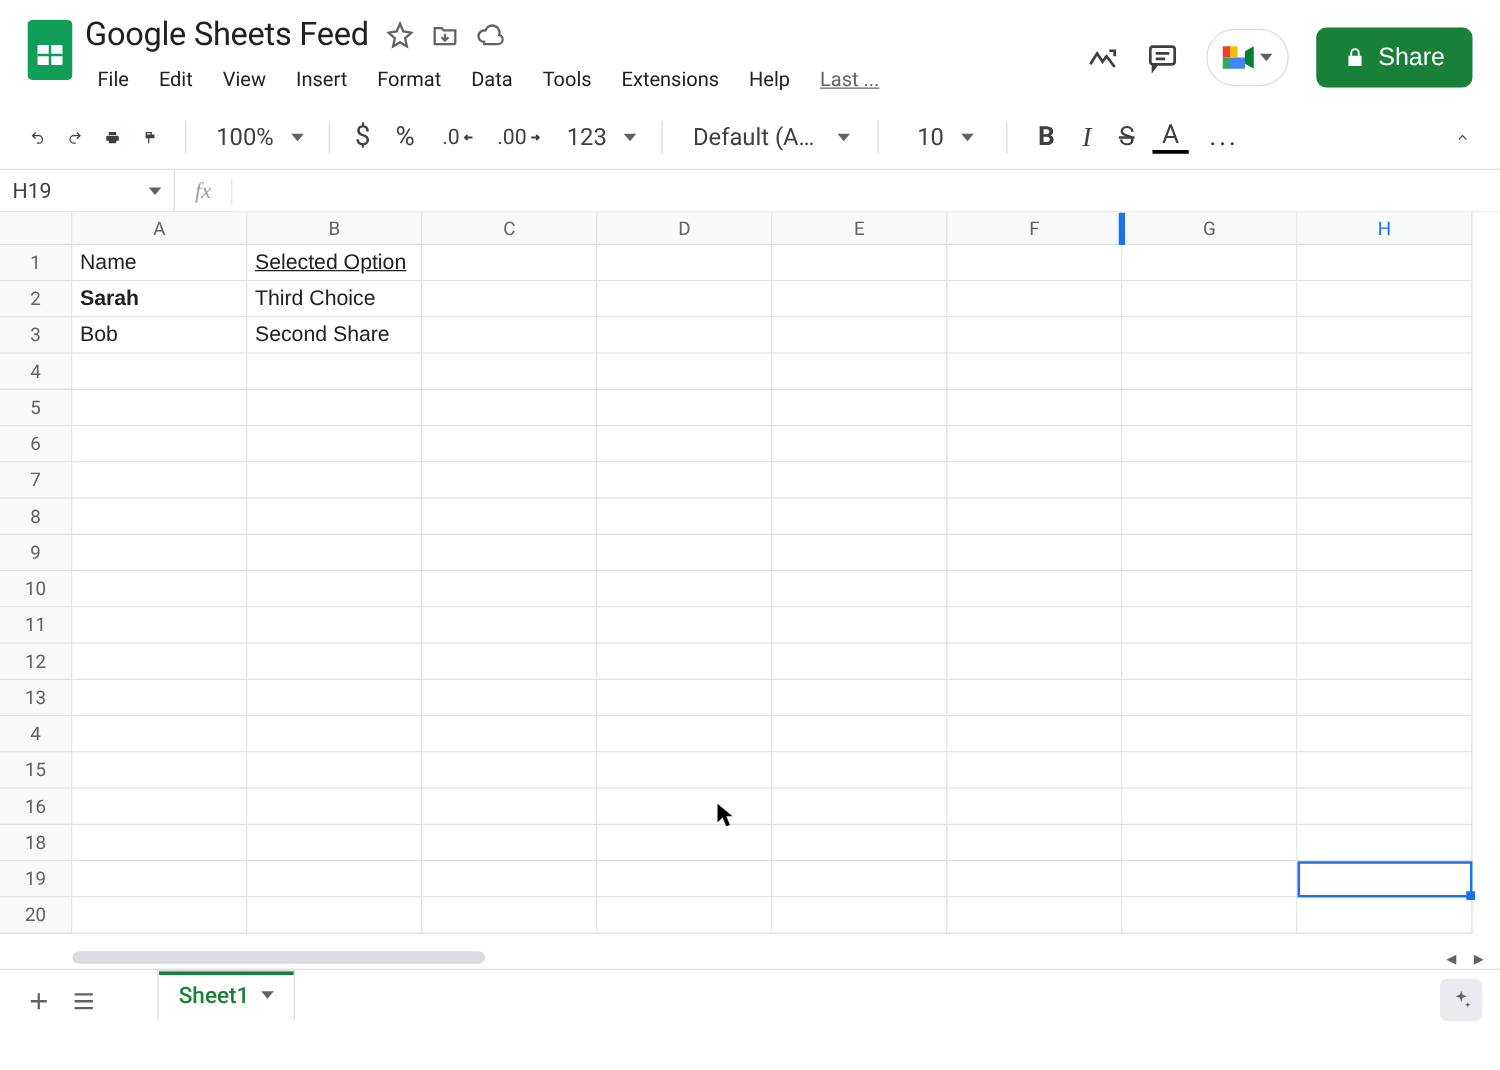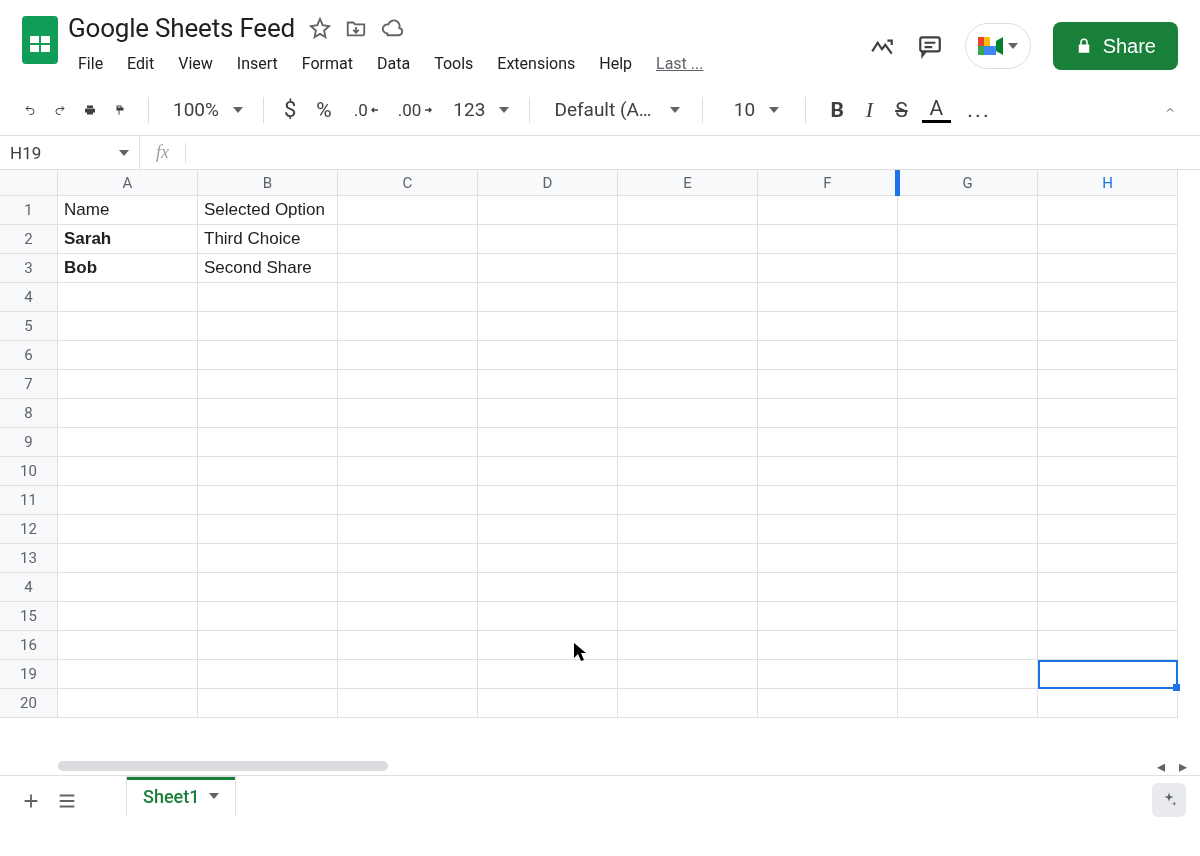--- a/index.html
+++ b/index.html
@@ -239,42 +239,42 @@
     <div class="colhead colE">E</div>
     <div class="colhead colF">F</div>
     <div class="colhead colG">G</div>
     <div class="colhead colH hl">H</div>
     <div class="col-sel-marker" style="left: 895px;"></div>
   </div>
   <div class="row-area" id="rows">
       <div class="grow">
         <div class="rowhead">1</div>
         <div class="cell colA" style="width: 140px;">Name</div>
-        <div class="cell colB" style="width: 140px;">Selected Option</div>
+        <div class="cell colB" style="width: 140px; text-decoration: underline;">Selected Option</div>
         <div class="cell colC" style="width: 140px;"></div>
         <div class="cell colD" style="width: 140px;"></div>
         <div class="cell colE" style="width: 140px;"></div>
         <div class="cell colF" style="width: 140px;"></div>
         <div class="cell colG" style="width: 140px;"></div>
         <div class="cell colH" style="width: 140px;"></div>
       </div>
       <div class="grow">
         <div class="rowhead">2</div>
         <div class="cell colA" style="width: 140px; font-weight: bold;">Sarah</div>
         <div class="cell colB" style="width: 140px;">Third Choice</div>
         <div class="cell colC" style="width: 140px;"></div>
         <div class="cell colD" style="width: 140px;"></div>
         <div class="cell colE" style="width: 140px;"></div>
         <div class="cell colF" style="width: 140px;"></div>
         <div class="cell colG" style="width: 140px;"></div>
         <div class="cell colH" style="width: 140px;"></div>
       </div>
       <div class="grow">
         <div class="rowhead">3</div>
-        <div class="cell colA" style="width: 140px; font-weight: bold;">Bob</div>
+        <div class="cell colA" style="width: 140px;">Bob</div>
         <div class="cell colB" style="width: 140px;">Second Share</div>
         <div class="cell colC" style="width: 140px;"></div>
         <div class="cell colD" style="width: 140px;"></div>
         <div class="cell colE" style="width: 140px;"></div>
         <div class="cell colF" style="width: 140px;"></div>
         <div class="cell colG" style="width: 140px;"></div>
         <div class="cell colH" style="width: 140px;"></div>
       </div>
       <div class="grow">
         <div class="rowhead">4</div>
@@ -403,20 +403,31 @@
         <div class="cell colB" style="width: 140px;"></div>
         <div class="cell colC" style="width: 140px;"></div>
         <div class="cell colD" style="width: 140px;"></div>
         <div class="cell colE" style="width: 140px;"></div>
         <div class="cell colF" style="width: 140px;"></div>
         <div class="cell colG" style="width: 140px;"></div>
         <div class="cell colH" style="width: 140px;"></div>
       </div>
       <div class="grow">
         <div class="rowhead">16</div>
+        <div class="cell colA" style="width: 140px;"></div>
+        <div class="cell colB" style="width: 140px;"></div>
+        <div class="cell colC" style="width: 140px;"></div>
+        <div class="cell colD" style="width: 140px;"></div>
+        <div class="cell colE" style="width: 140px;"></div>
+        <div class="cell colF" style="width: 140px;"></div>
+        <div class="cell colG" style="width: 140px;"></div>
+        <div class="cell colH" style="width: 140px;"></div>
+      </div>
+      <div class="grow">
+        <div class="rowhead">18</div>
         <div class="cell colA" style="width: 140px;"></div>
         <div class="cell colB" style="width: 140px;"></div>
         <div class="cell colC" style="width: 140px;"></div>
         <div class="cell colD" style="width: 140px;"></div>
         <div class="cell colE" style="width: 140px;"></div>
         <div class="cell colF" style="width: 140px;"></div>
         <div class="cell colG" style="width: 140px;"></div>
         <div class="cell colH" style="width: 140px;"></div>
       </div>
       <div class="grow">

